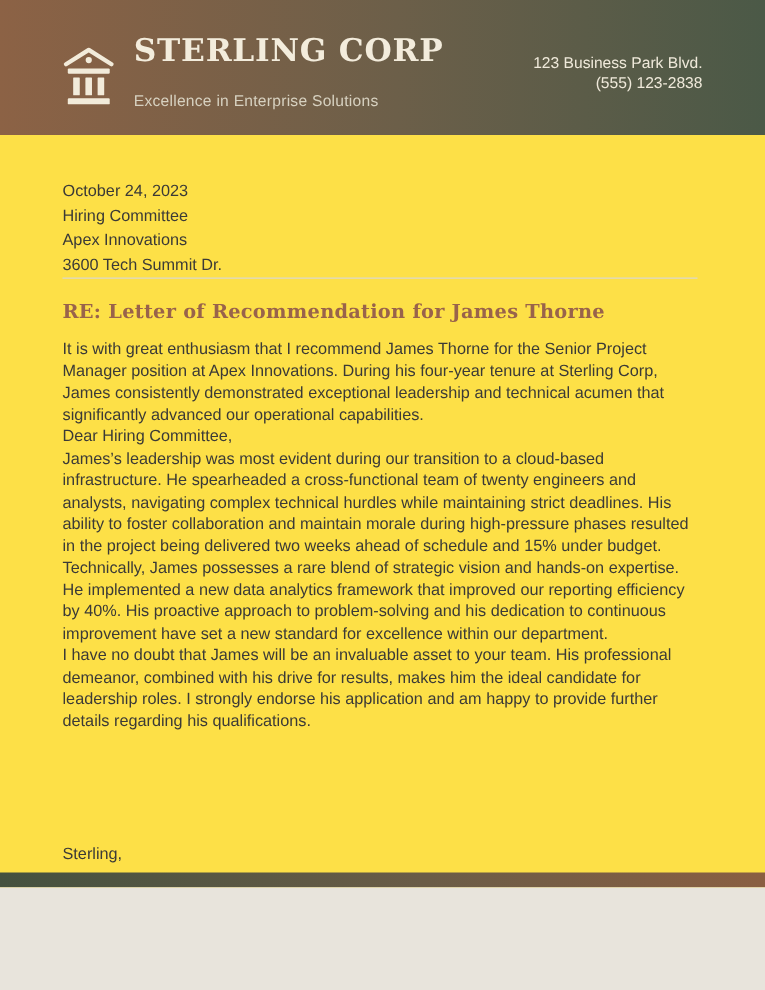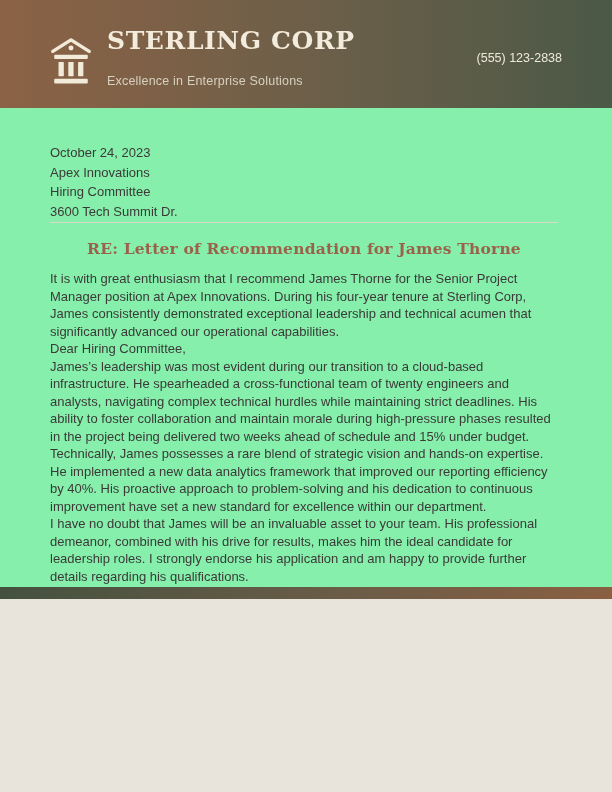--- a/index.html
+++ b/index.html
@@ -1,21 +1,21 @@
 <!DOCTYPE html>
 <html><head>
 <meta charset="utf-8">
 <style>
   html,body { margin:0; padding:0; background:#e8e4dc; }
   .page {
     position: relative;
     width: 612px;
-    height: 599px;
+    height: 710px;
     margin: 0 auto;
-    background: #86efac;
+    background: #fde047;
     overflow: hidden;
     font-family: "Liberation Sans", sans-serif;
     -webkit-font-smoothing: antialiased;
   }
 
   
   .header {
     position: absolute;
     top: 0; left: 0; right: 0;
     height: 108px;
@@ -67,21 +67,20 @@
     margin: 1px 0 0 0;
   }
   .subject {
     margin: 16px 0 0 0;
     font-family: "DejaVu Serif", "Liberation Serif", serif;
     font-weight: 700;
     font-size: 15.5px;
     line-height: 20px;
     letter-spacing: 0.2px;
     color: #99634B;
-    text-align: center;
   }
   .body-text {
     margin-top: 11px;
     font-size: 13px;
     line-height: 17.5px;
   }
   .body-text p { margin: 0; }
 
   .closing {
     margin-top: 89px;
@@ -136,30 +135,31 @@
           <rect x="31.4" y="27" width="5.5" height="15" rx="0.5" stroke="none"></rect>
           <rect x="6.5" y="44.5" width="35" height="5" rx="1" stroke="none"></rect>
         </g>
       </svg>
     </div>
     <div class="brand">
       <div class="company-name">STERLING CORP</div>
       <div class="tagline">Excellence in Enterprise Solutions</div>
     </div>
     <div class="contact">
+      <div>123 Business Park Blvd.</div>
       <div>(555) 123-2838</div>
     </div>
   </div>
 
   <div class="main">
 
     <div class="meta">
       <div>October 24, 2023</div>
+      <div>Hiring Committee</div>
       <div>Apex Innovations</div>
-      <div>Hiring Committee</div>
       <div>3600 Tech Summit Dr.</div>
     </div>
 
     <hr class="divider">
 
     <h2 class="subject">RE: Letter of Recommendation for James Thorne</h2>
 
     <div class="body-text">
       <p>It is with great enthusiasm that I recommend James Thorne for the Senior Project Manager position at Apex Innovations. During his four-year tenure at Sterling Corp, James consistently demonstrated exceptional leadership and technical acumen that significantly advanced our operational capabilities.</p>
       <p>Dear Hiring Committee,</p>

